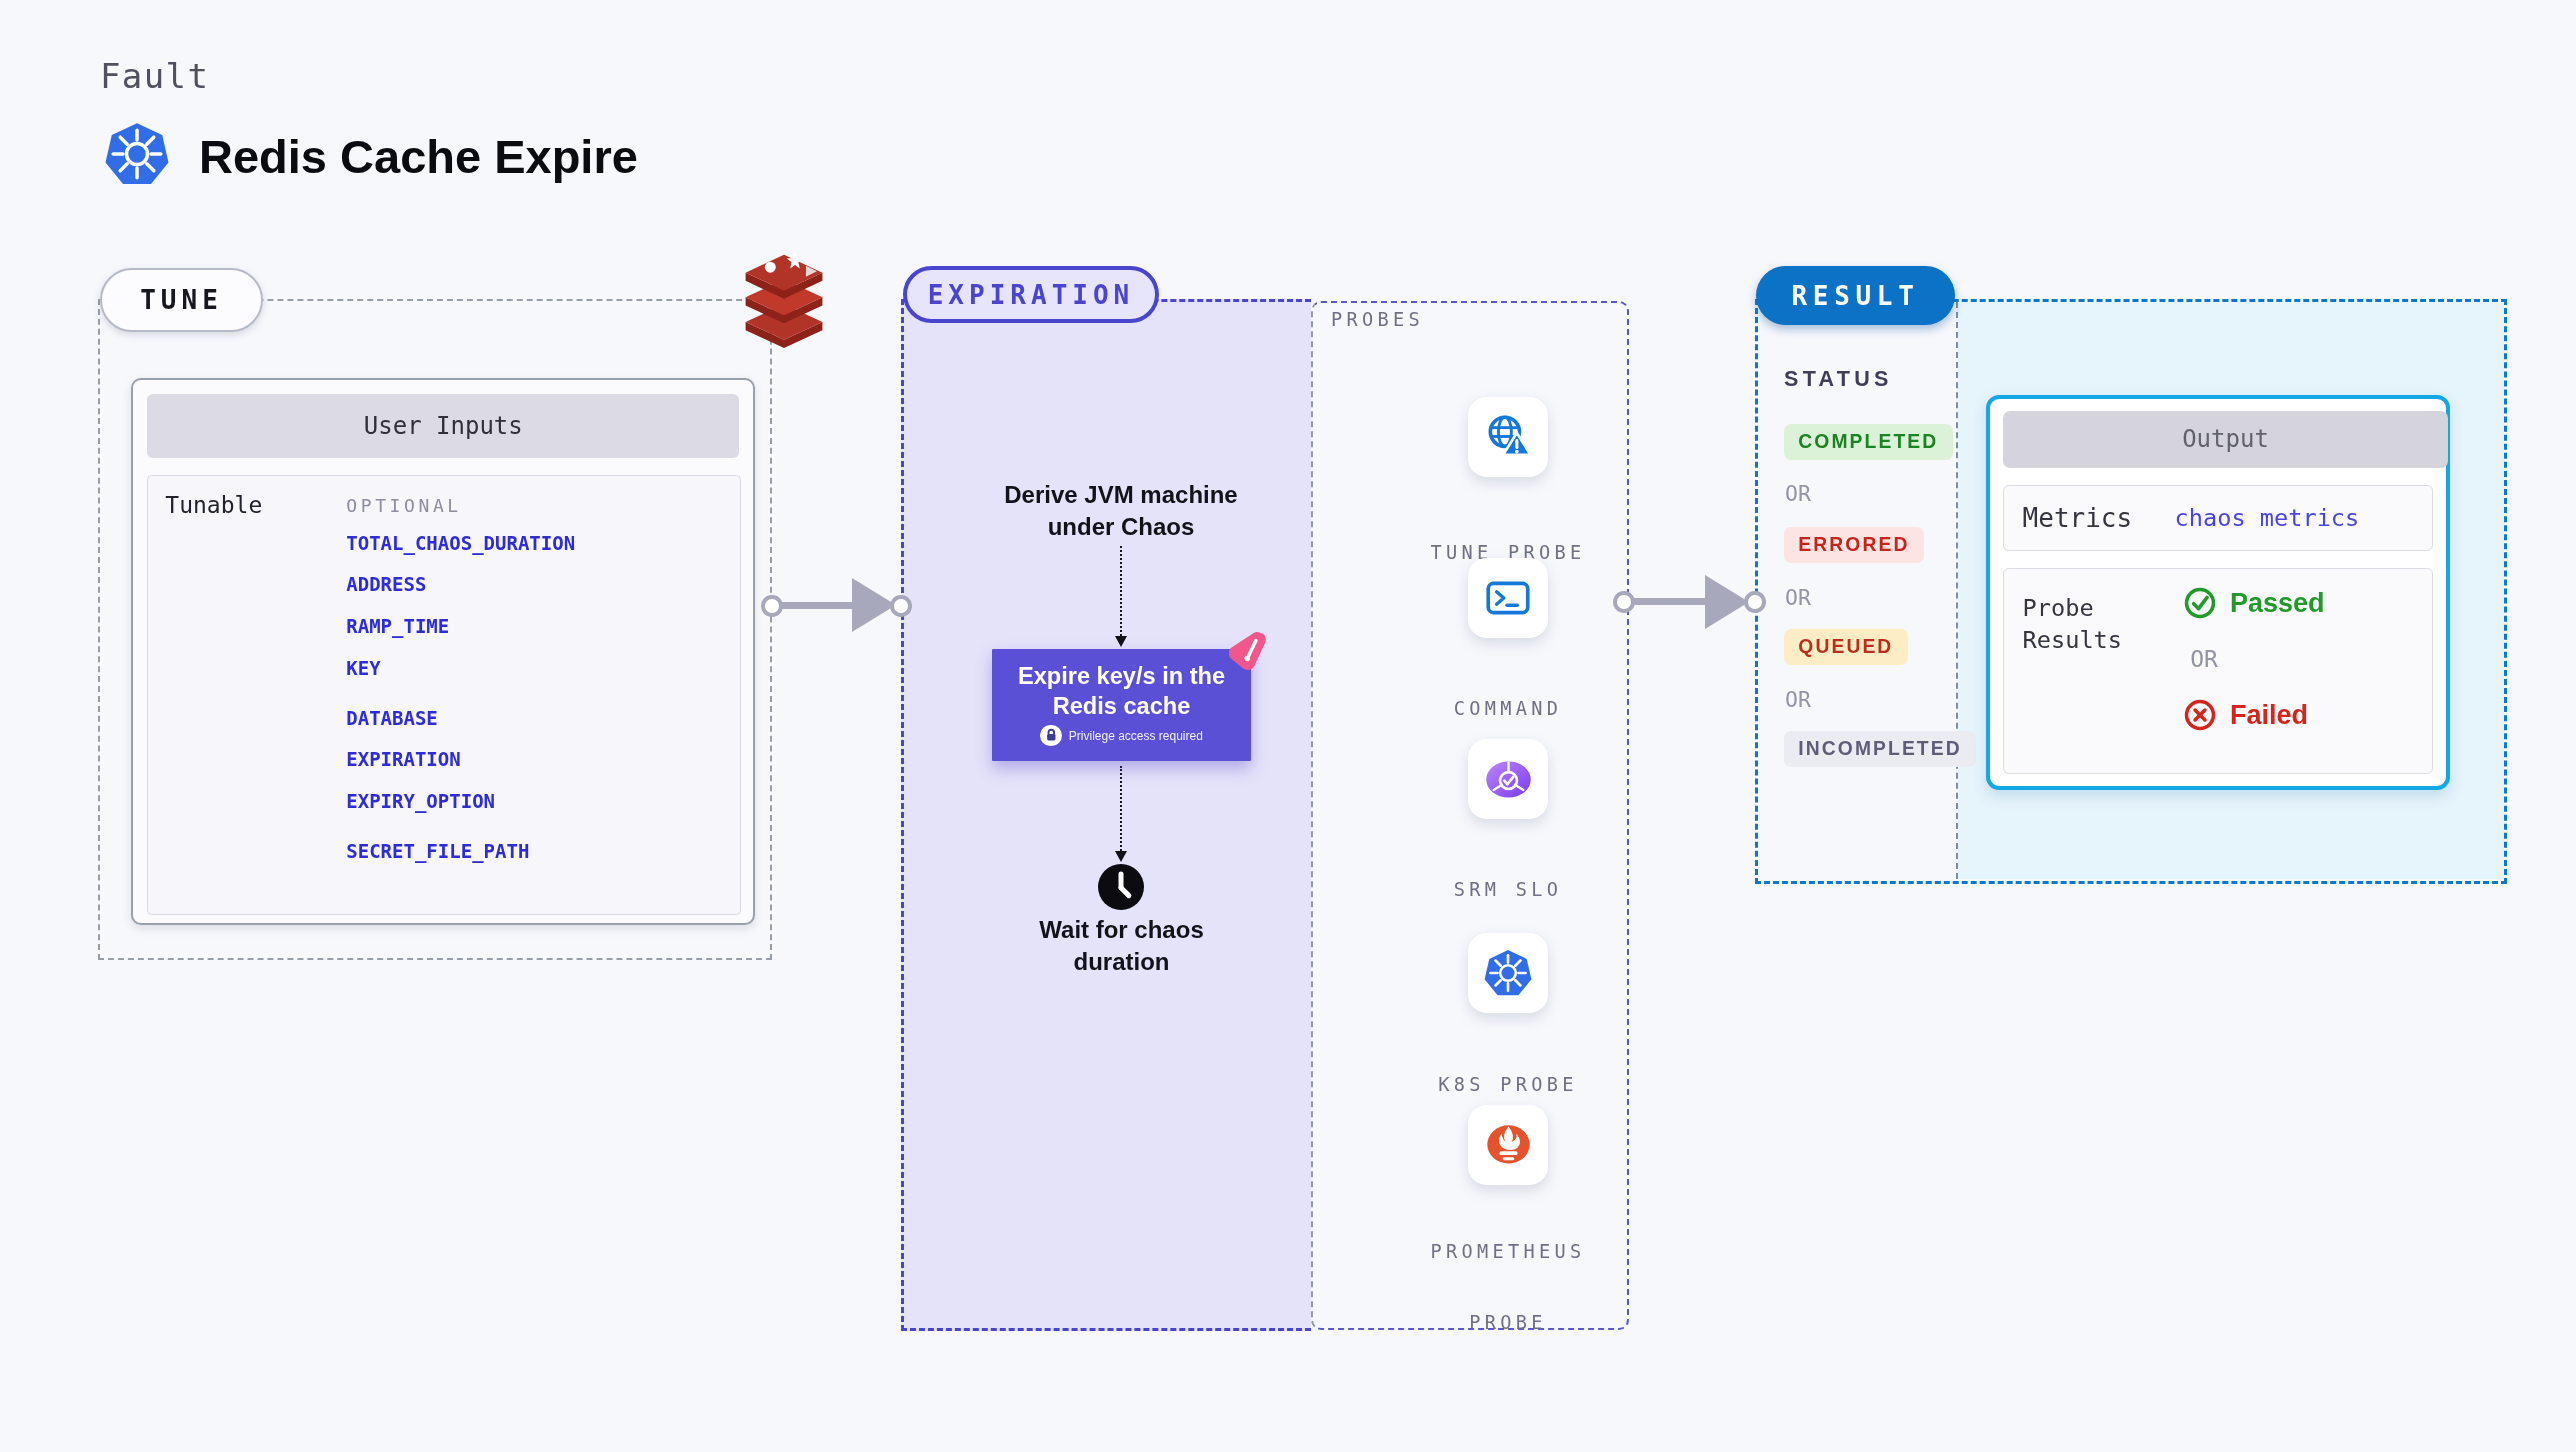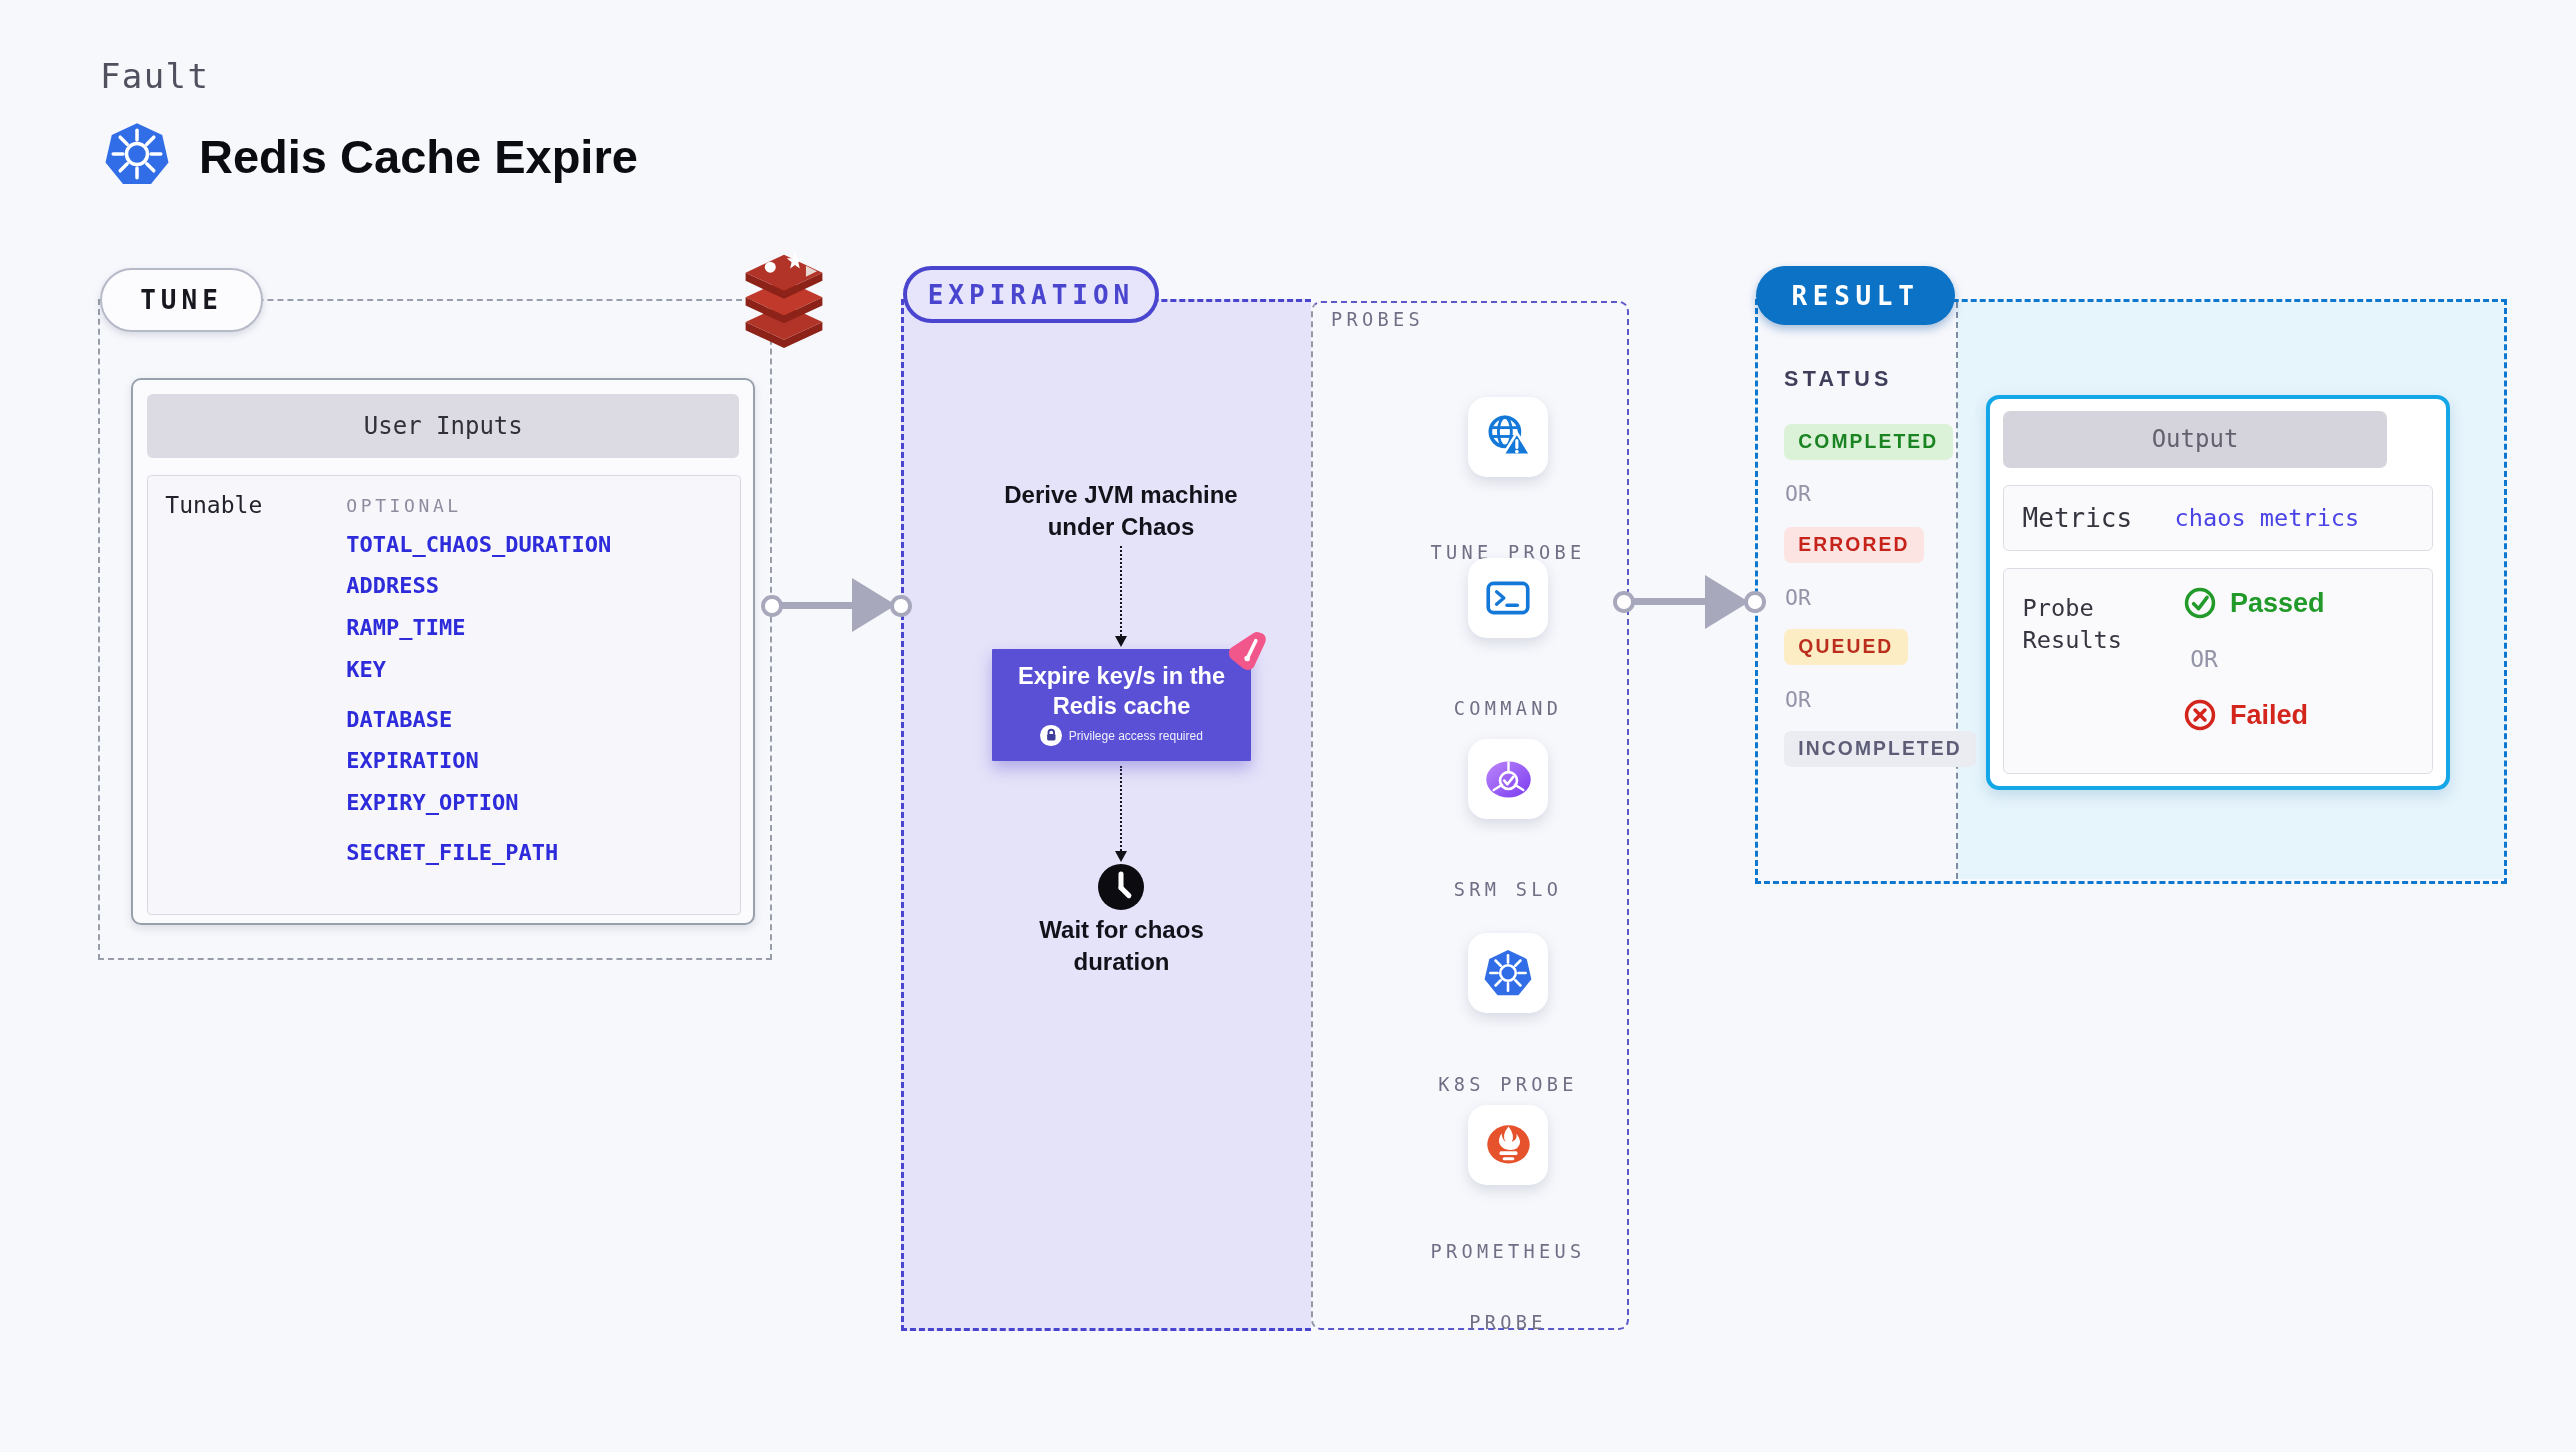--- a/index.html
+++ b/index.html
@@ -13,21 +13,21 @@
         border-radius:43px;font-weight:bold;font-size:26px;letter-spacing:5px;z-index:6;}
   .pill-tune{background:#fcfcff;border:2.1px solid #b6bac7;color:#17171f;box-shadow:0 2.9px 7.2px rgba(120,125,150,.25);}
   .pill-exec{background:#e7e5fb;border:4.3px solid #4a45cf;color:#4a45cf;}
   .pill-result{background:#0b72c6;border:none;color:#ffffff;letter-spacing:5.7px;box-shadow:0 4.3px 10px rgba(10,80,160,.35);}
   
   .card{position:absolute;background:#fbfbfe;border:2.1px solid #98a0ac;border-radius:10px;
         box-shadow:0 3.6px 8.6px rgba(130,135,155,.22);}
   .card-head{position:absolute;background:#dcdbe4;border-radius:5.7px;display:flex;align-items:center;
              justify-content:center;font-size:24px;color:#303039;}
   .inner-panel{position:absolute;background:#f6f6fb;border:1.4px solid #d8d8e2;border-radius:4.3px;}
-  .param{position:absolute;font-size:22px;font-weight:bold;color:#2e2bdb;white-space:nowrap;}
+  .param{position:absolute;font-size:19px;font-weight:bold;color:#2e2bdb;white-space:nowrap;}
   
   .a-circle{position:absolute;width:21.5px;height:21.5px;border-radius:50%;background:#fff;
             border:4.3px solid #a8a8bd;box-sizing:border-box;z-index:7;}
   .a-bar{position:absolute;height:7.2px;background:#a8a8bd;z-index:6;}
   .a-head{position:absolute;width:0;height:0;border-top:27px solid transparent;
           border-bottom:27px solid transparent;border-left:44px solid #a8a8bd;z-index:6;}
   .dotline{position:absolute;width:0;border-left:2.1px dotted #15151d;}
   .dot-head{position:absolute;width:0;height:0;border-left:6.4px solid transparent;
             border-right:6.4px solid transparent;border-top:11.5px solid #111118;}
   
@@ -297,21 +297,21 @@
   <div class="badge st-completed" style="left:1784px;top:424px;">COMPLETED</div>
   <div class="or mono" style="left:1785px;top:481px;">OR</div>
   <div class="badge st-errored" style="left:1784px;top:527px;">ERRORED</div>
   <div class="or mono" style="left:1785px;top:585px;">OR</div>
   <div class="badge st-queued" style="left:1784px;top:629px;">QUEUED</div>
   <div class="or mono" style="left:1785px;top:687px;">OR</div>
   <div class="badge st-incompleted" style="left:1784px;top:731px;">INCOMPLETED</div>
 
   <div class="abs" style="left:1986px;top:395px;width:464px;height:395px;background:#fff;border:4.3px solid #14a7e8;
               border-radius:13px;box-sizing:border-box;box-shadow:0 5.7px 13px rgba(90,150,190,.25);">
-    <div class="card-head mono" style="left:13px;top:11.5px;width:384px;height:57px;border-radius:7.2px;background:#d5d4dd;color:#62626f;">Output</div>
+    <div class="card-head mono" style="left:13px;top:11.5px;width:445px;height:57px;border-radius:7.2px;background:#d5d4dd;color:#62626f;">Output</div>
 
     <div class="row-box" style="left:13px;top:86px;width:430px;height:66px;display:flex;align-items:center;">
       <span class="mono" style="margin-left:18.6px;width:152px;font-size:26px;color:#35353f;">Metrics</span>
       <span class="mono" style="font-size:23.6px;color:#4a43e6;">chaos metrics</span>
     </div>
 
     <div class="row-box" style="left:13px;top:169px;width:430px;height:206px;">
       <div class="mono" style="position:absolute;left:18.6px;top:24px;font-size:23.6px;line-height:31.5px;color:#35353f;">
         <div>Probe</div>
         <div>Results</div>

